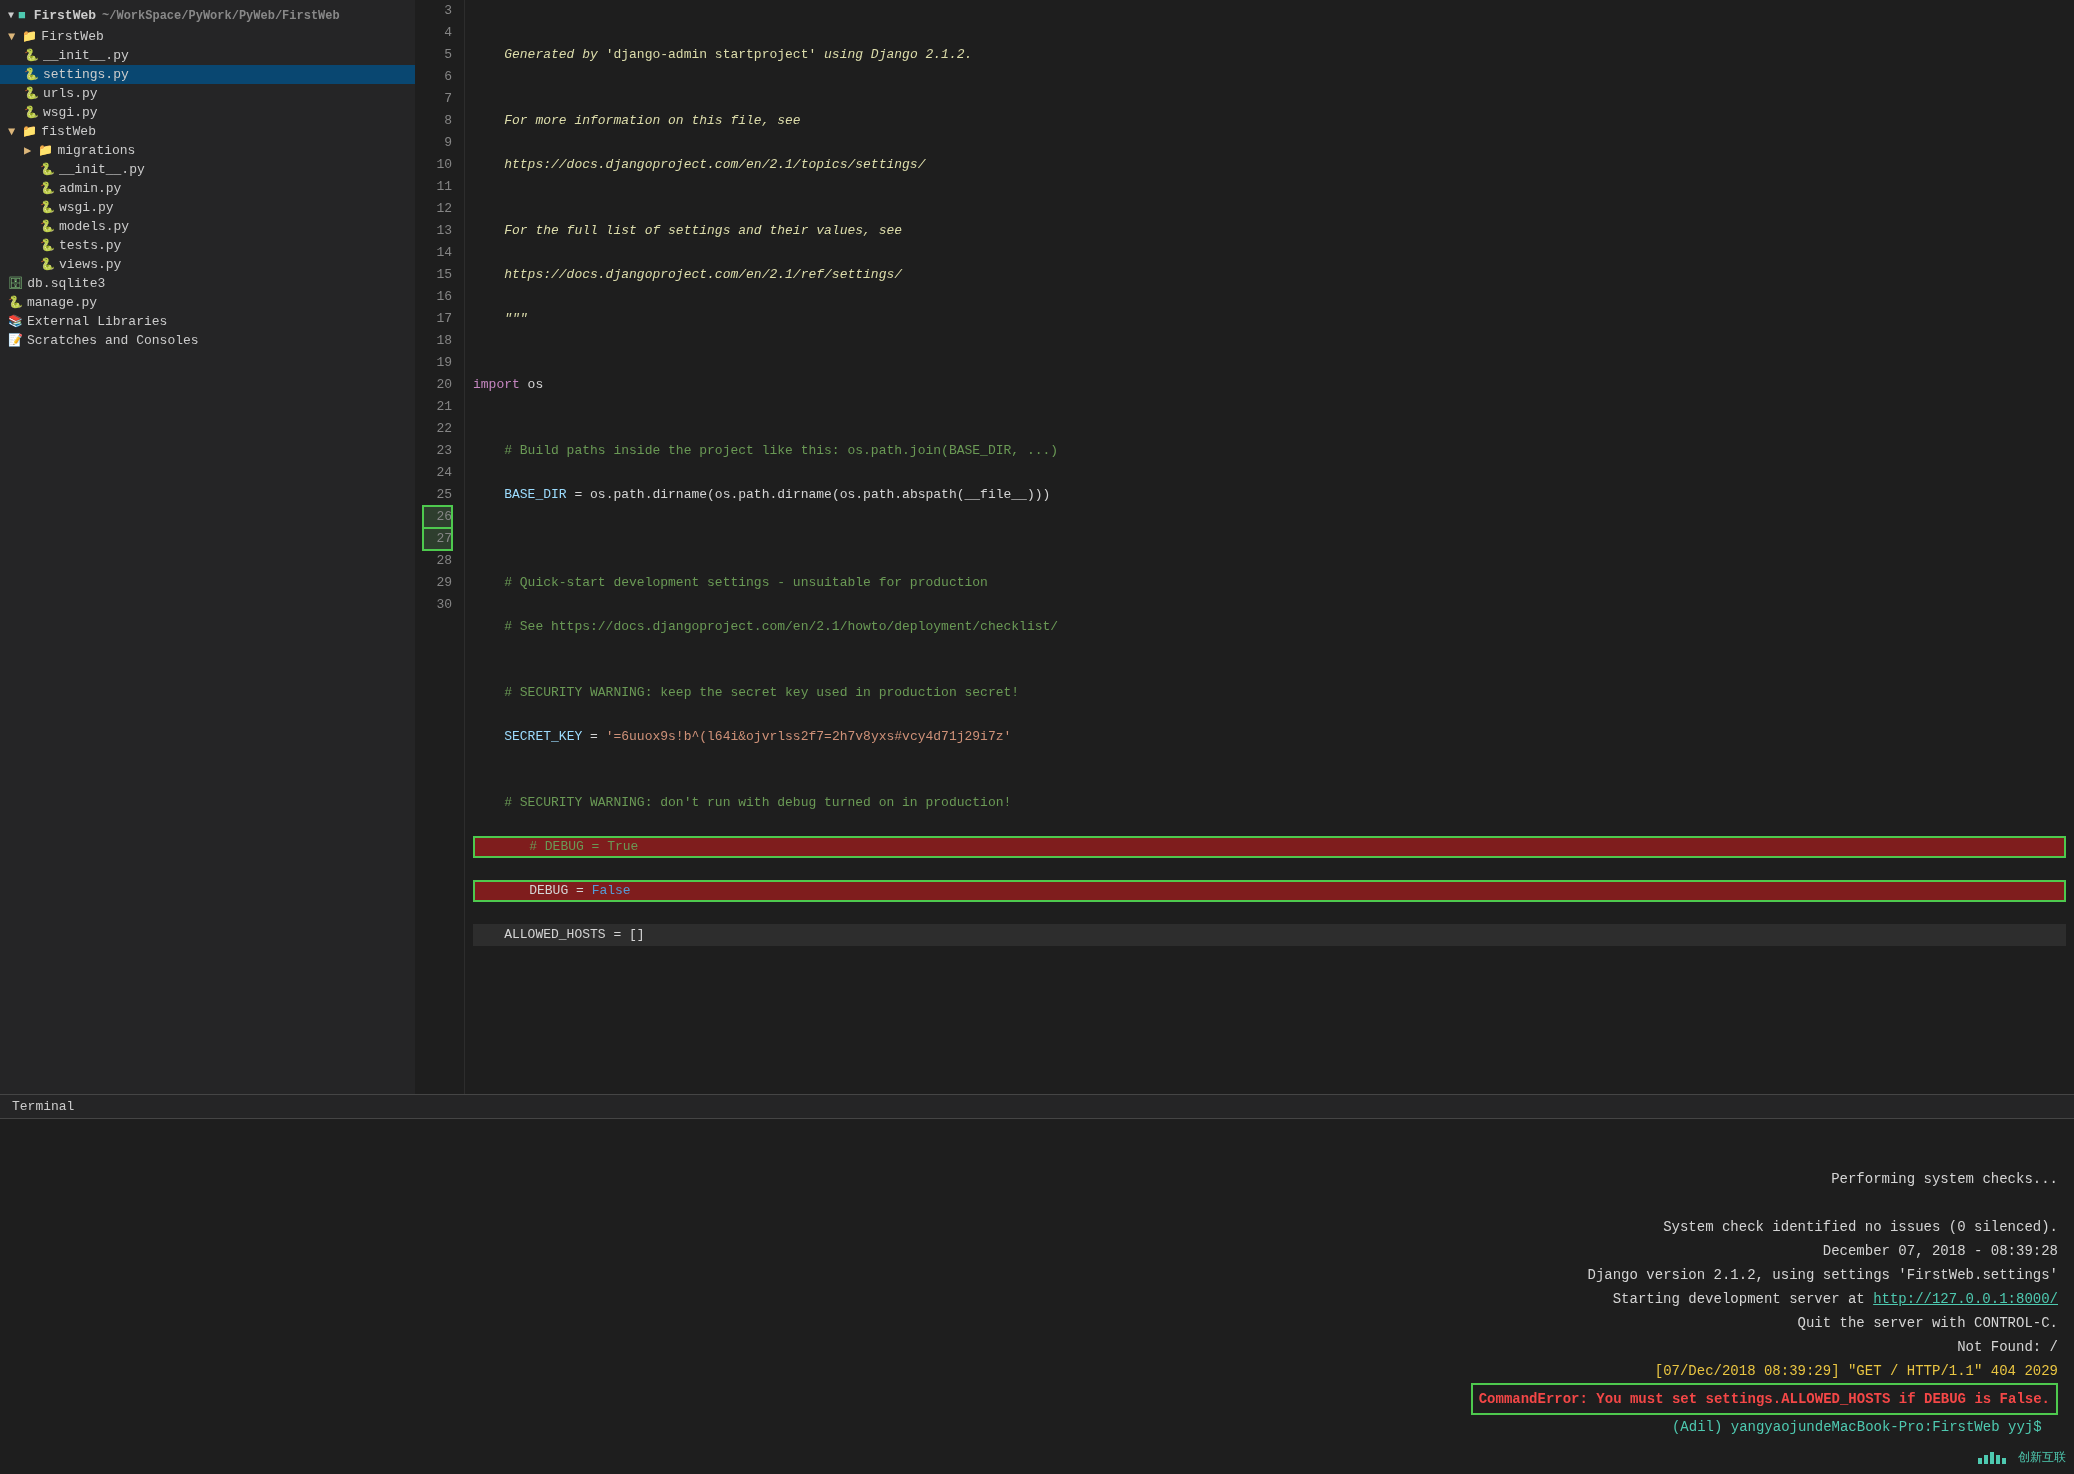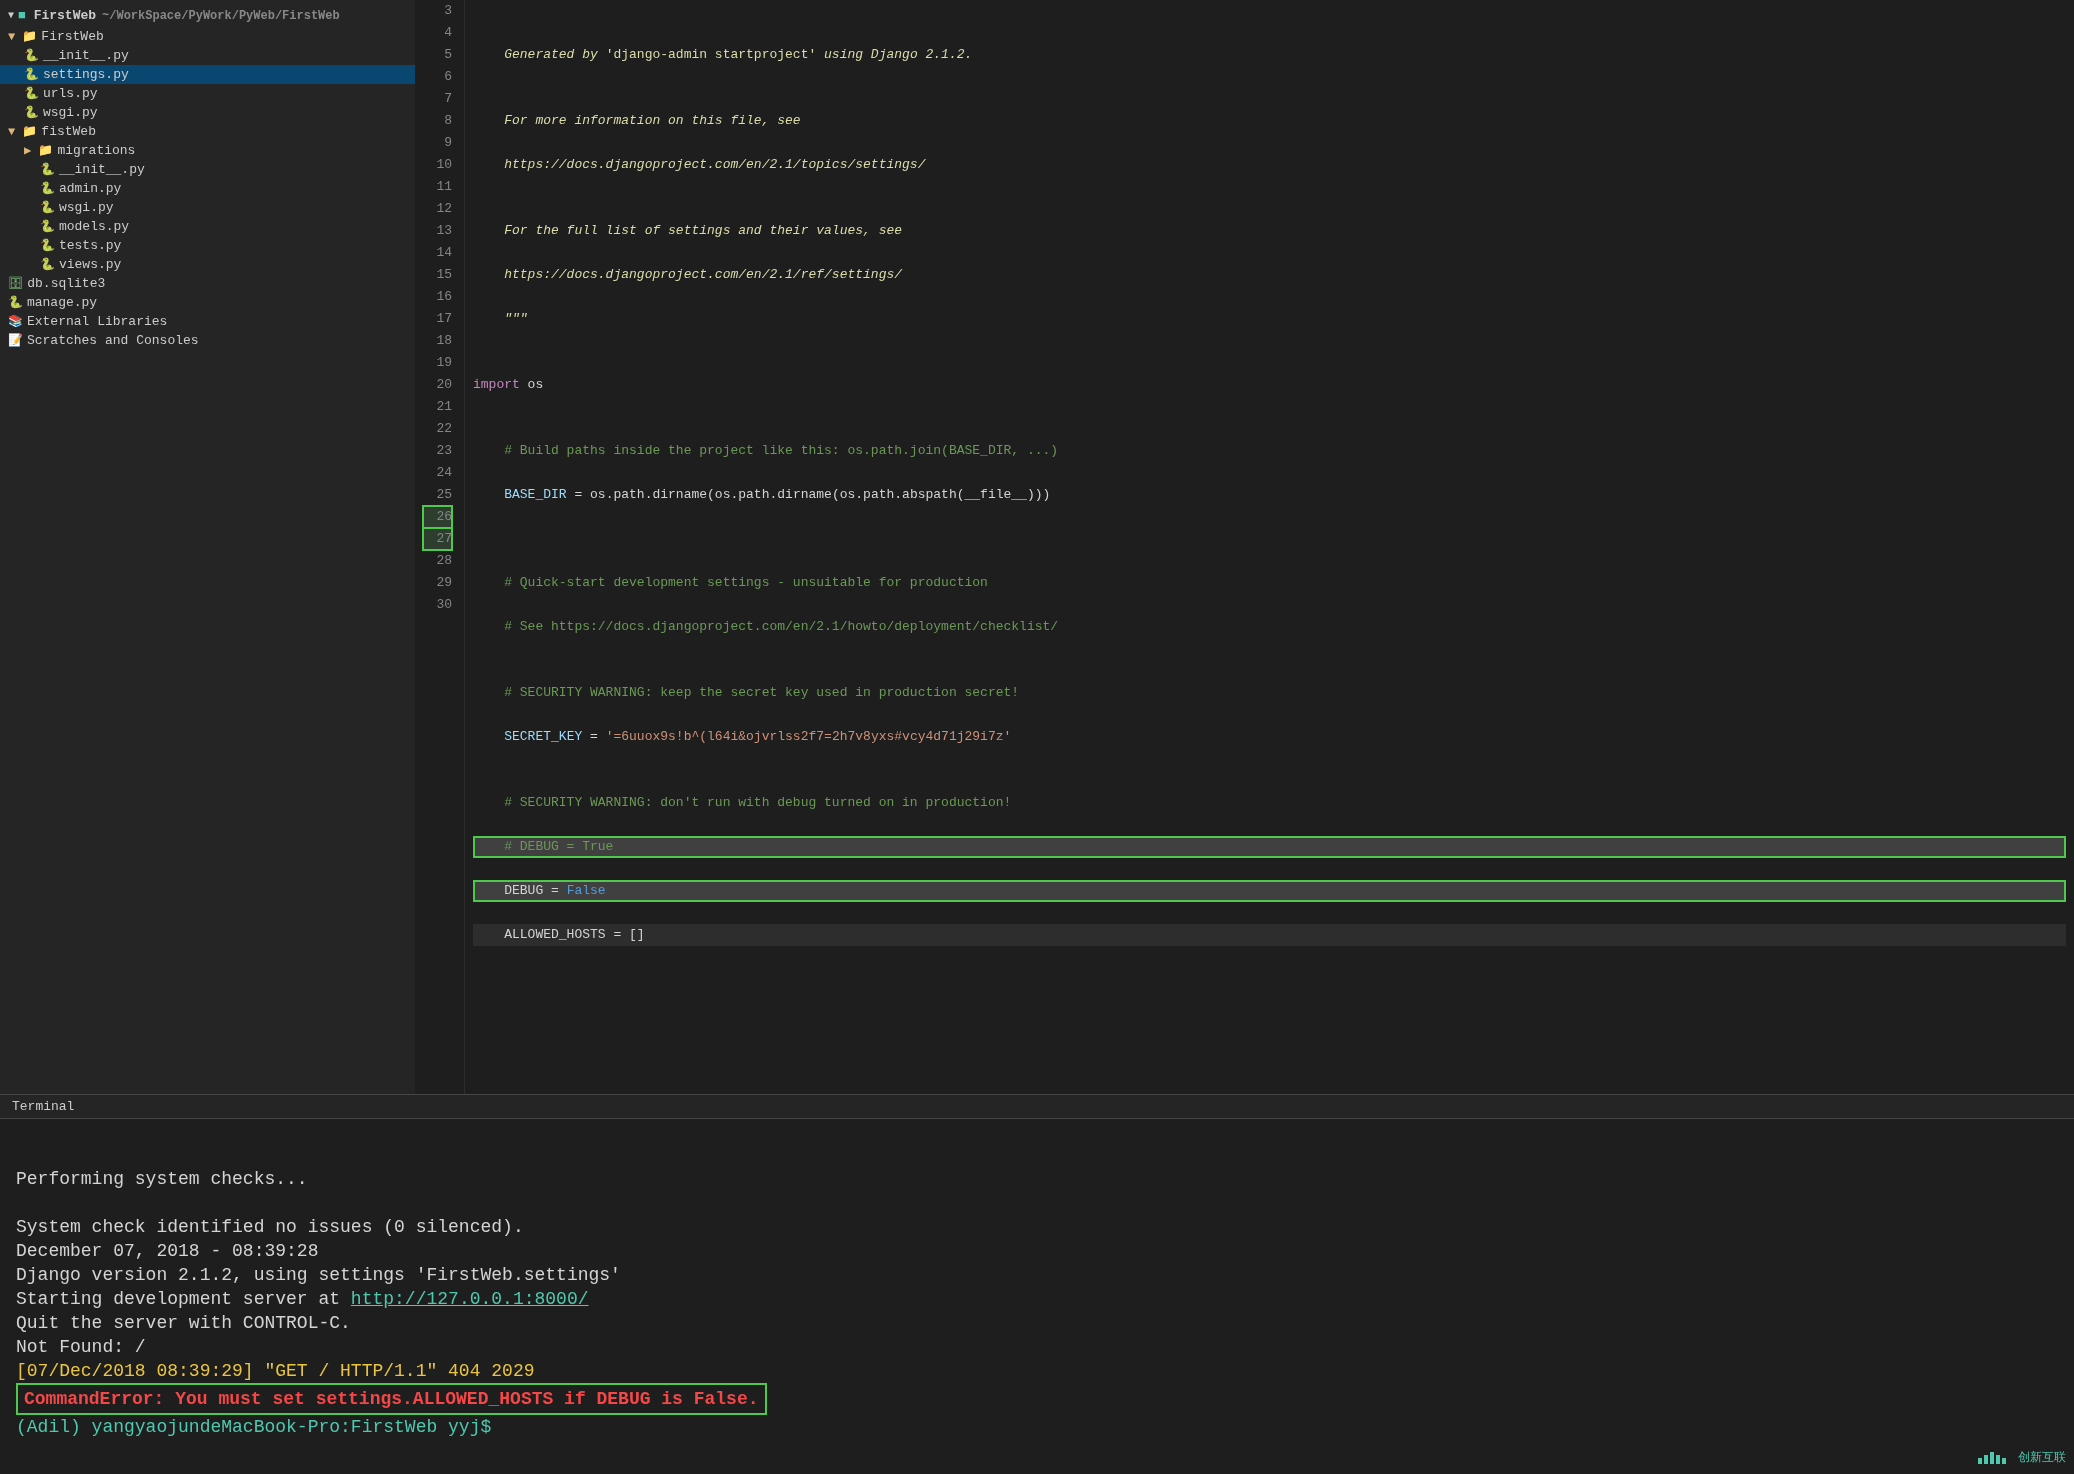--- a/index.html
+++ b/index.html
@@ -132,23 +132,24 @@
     .kw { color: #c586c0; } 
     .kw2 { color: #569cd6; } 
     .comment { color: #6a9955; }
     .plain { color: #d4d4d4; }
     .var { color: #9cdcfe; }
     .str-val { color: #ce9178; }
     .doc-yellow { color: #dcdcaa; font-style: italic; }
 
     
     .debug-highlight {
-      background: #404040;
+      background: #7f1d1d;
       outline: 2px solid #4ec94e;
       outline-offset: -2px;
+      padding-left: 25px;
     }
 
     
     .terminal-area {
       height: 380px;
       background: #1e1e1e;
       border-top: 1px solid #454545;
       display: flex;
       flex-direction: column;
       flex-shrink: 0;
@@ -162,22 +163,23 @@
       color: #cccccc;
       border-bottom: 1px solid #454545;
       display: flex;
       align-items: center;
     }
 
     .terminal-content {
       flex: 1;
       padding: 8px 16px;
       overflow-y: auto;
-      font-size: 18px;
+      font-size: 14px;
       line-height: 24px;
+      text-align: right;
     }
 
     .term-line { color: #d4d4d4; }
     .term-url { color: #4ec9b0; text-decoration: underline; }
     .term-error { color: #f44747; }
 
     .term-prompt {
       color: #4ec9b0;
     }
 

